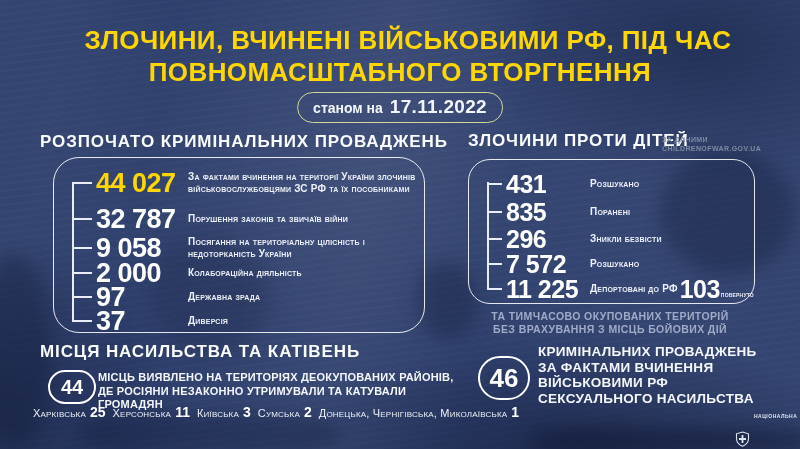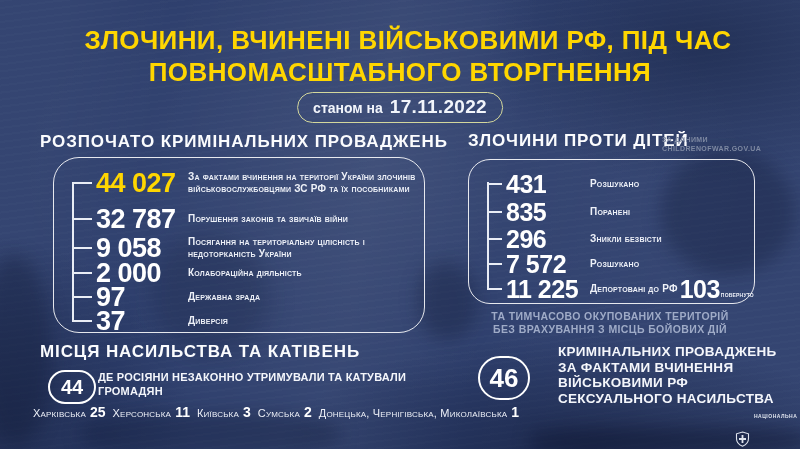--- a/index.html
+++ b/index.html
@@ -66,21 +66,21 @@
   .oval44{left:48px;top:370px;width:44px;height:30px;font-size:20px;}
   .oval46{left:478px;top:356px;width:48px;height:40px;font-size:26px;border-width:2.5px;}
   .desc44{position:absolute;left:98px;top:371px;width:370px;font-size:11px;font-weight:bold;
           line-height:13.5px;letter-spacing:0.2px;color:#f4f6fb;}
   .regions{position:absolute;left:33px;top:404px;display:flex;align-items:baseline;white-space:nowrap;}
   .regions .rname{font-size:11px;font-weight:normal;font-variant:small-caps;letter-spacing:0.2px;color:#eef1f8;}
   .regions .rval{font-size:14px;font-weight:bold;color:#ffffff;margin:0 7px 0 4px;}
   .regions .rval:last-child{margin-right:0;}
 
   .txt46{position:absolute;left:538px;top:344px;font-size:13.5px;font-weight:bold;
-         line-height:15.5px;letter-spacing:0.3px;color:#f4f6fb;white-space:nowrap;margin-left:20px;}
+         line-height:15.5px;letter-spacing:0.3px;color:#f4f6fb;white-space:nowrap;}
 
   .logo{position:absolute;left:735px;top:414px;display:flex;align-items:center;gap:4px;color:#dfe4ee;}
   .logo svg{display:block;}
   .logo-txt{display:flex;flex-direction:column;line-height:1;gap:34px;}
   .logo-l1{font-size:5px;font-weight:bold;letter-spacing:0.5px;}
   .logo-l2{font-size:10px;font-weight:bold;letter-spacing:0.6px;}
 </style>
 </head>
 <body>
 
@@ -177,20 +177,21 @@
   <div class="footnote">
     <div>ТА ТИМЧАСОВО ОКУПОВАНИХ ТЕРИТОРІЙ</div>
     <div>БЕЗ ВРАХУВАННЯ З МІСЦЬ БОЙОВИХ ДІЙ</div>
   </div>
 
   <div class="sec-title t-bottom">МІСЦЯ НАСИЛЬСТВА ТА КАТІВЕНЬ</div>
   <div class="oval oval44">
     <span>44</span>
   </div>
   <div class="desc44">
+    <div>МІСЦЬ ВИЯВЛЕНО НА ТЕРИТОРІЯХ ДЕОКУПОВАНИХ РАЙОНІВ,</div>
     <div>ДЕ РОСІЯНИ НЕЗАКОННО УТРИМУВАЛИ ТА КАТУВАЛИ ГРОМАДЯН</div>
   </div>
   <div class="regions">
     <span class="rname">Харківська</span>
     <span class="rval">25</span>
     <span class="rname">Херсонська</span>
     <span class="rval">11</span>
     <span class="rname">Київська</span>
     <span class="rval">3</span>
     <span class="rname">Сумська</span>

